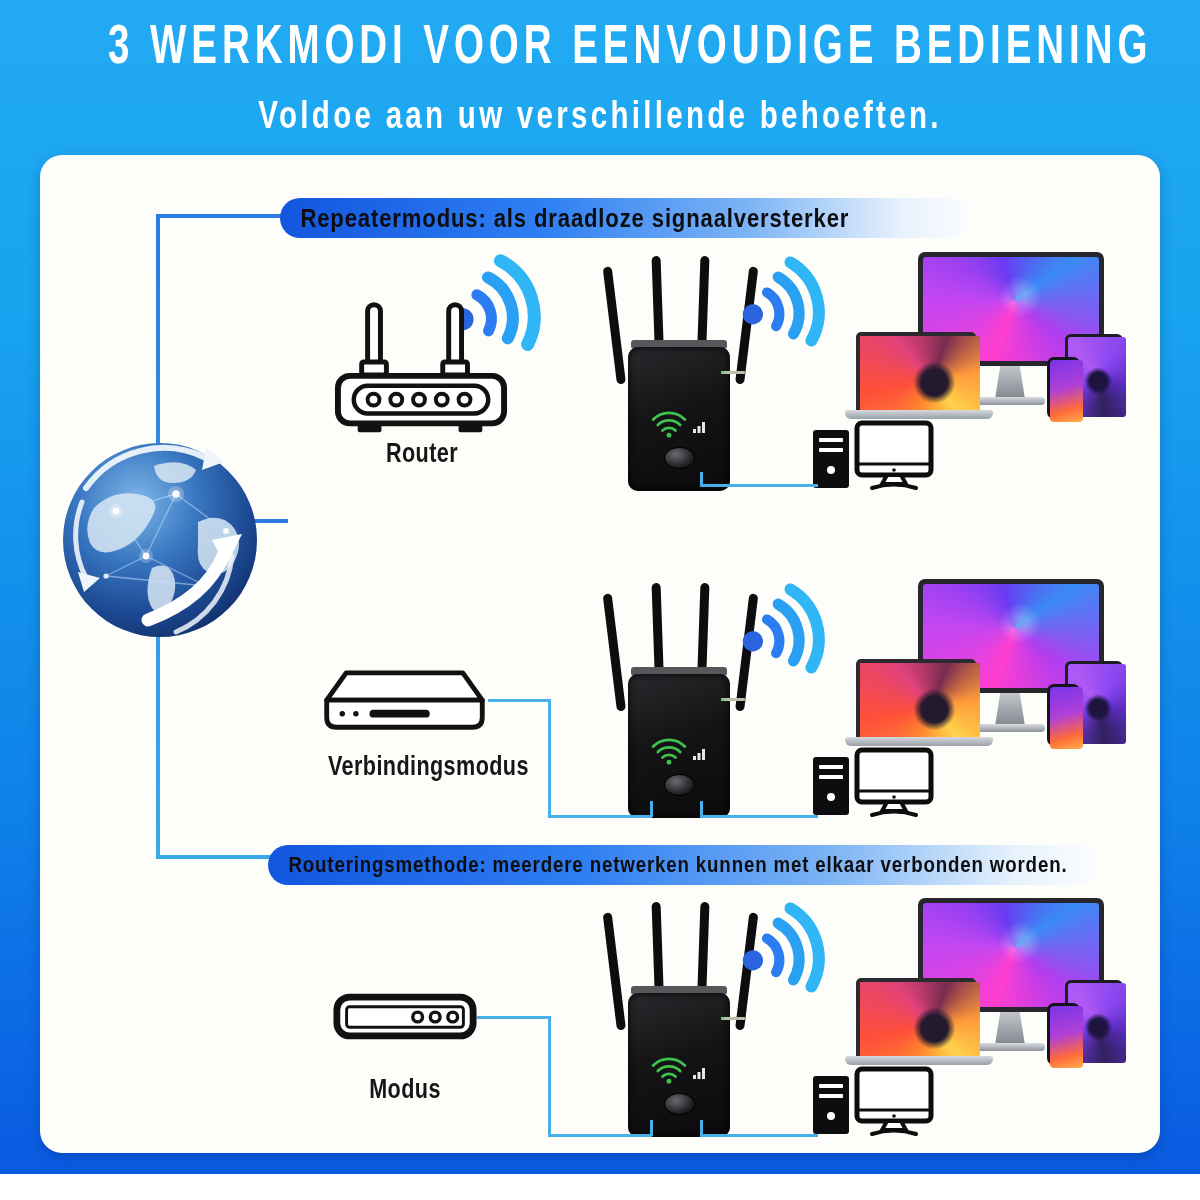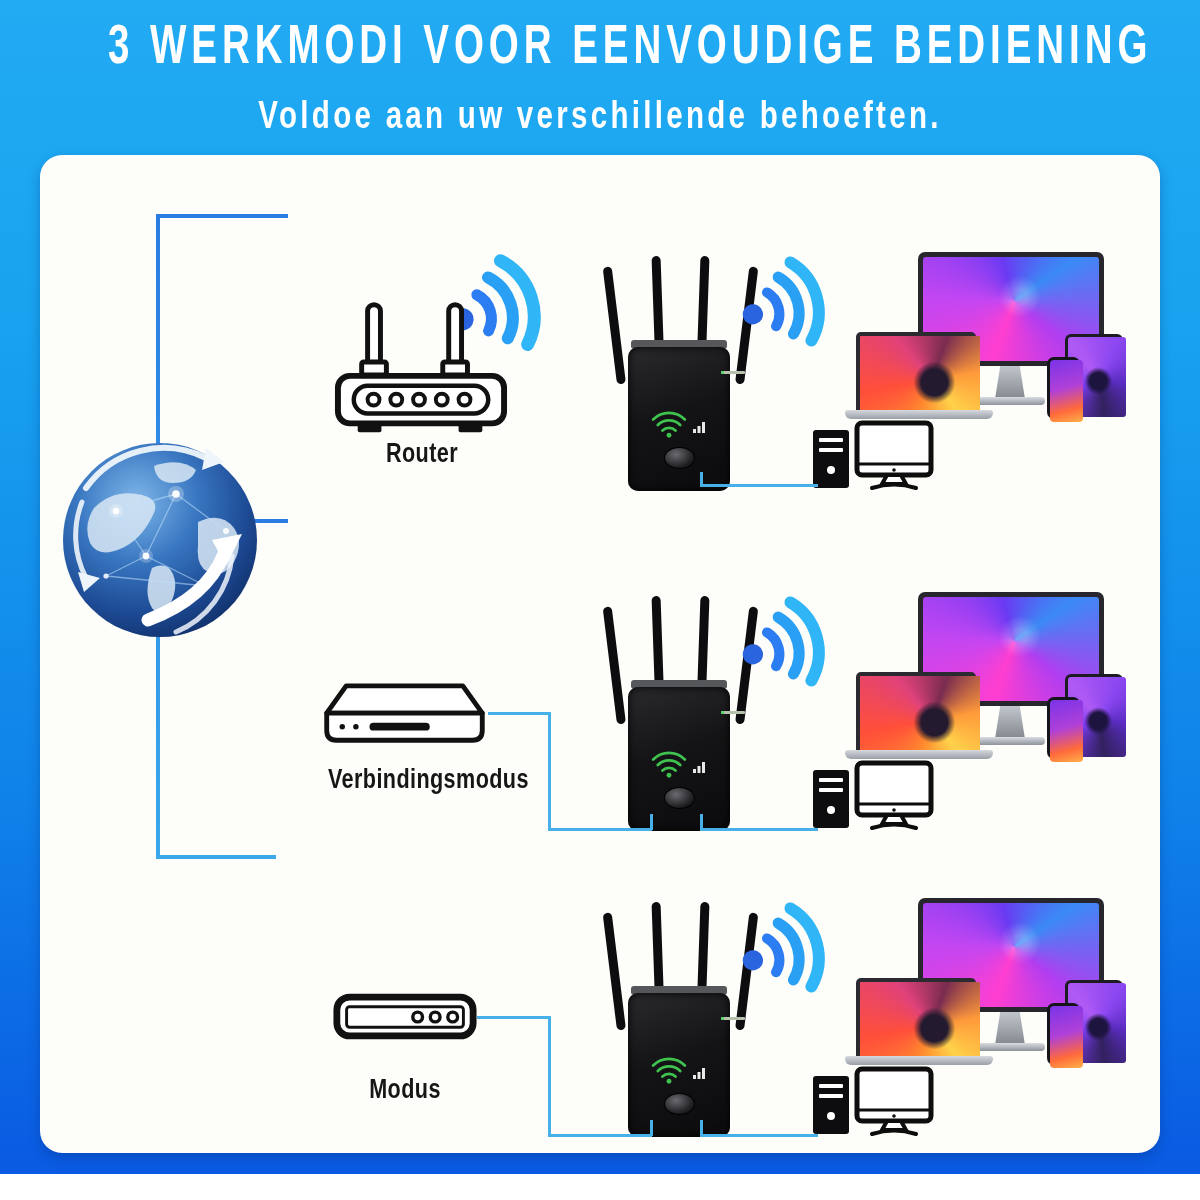--- a/index.html
+++ b/index.html
@@ -25,21 +25,21 @@
   .banner{position:absolute;height:40px;border-radius:20px;z-index:3;display:flex;align-items:center;
     background:linear-gradient(90deg,#1256df 0%,#2f7ff2 38%,#7cb4f5 68%,#e7f2fc 90%,#fbfdff 100%);}
   .b1{left:280px;top:198px;width:690px;}
   .b2{left:280px;top:503px;width:690px;}
   .b3{left:268px;top:845px;width:830px;}
   .btxt{color:#0d0d12;font-weight:800;font-size:26px;letter-spacing:1px;
     transform:scaleX(.85);transform-origin:left center;padding-left:24px;white-space:nowrap;}
   .b3 .btxt{font-size:22px;}
   
   .row{position:absolute;left:0;width:1200px;height:330px;z-index:3;}
-  .row1{top:240px;} .row2{top:580px;} .row3{top:886px;}
+  .row1{top:240px;} .row2{top:567px;} .row3{top:886px;}
   .row *{position:absolute;}
   .srcicon{z-index:3;}
   .src-label{color:#161616;font-weight:700;font-size:27px;letter-spacing:.5px;text-align:center;
     transform:scaleX(.8);white-space:nowrap;}
   .lblR{left:322px;top:198px;width:200px;}
   .lblV{left:304px;top:184px;width:240px;}
   .lblM{left:305px;top:188px;width:200px;}
   
   .wifi{width:100px;height:105px;}
   .w1{left:446px;top:16px;transform:rotate(-18deg);}
@@ -152,20 +152,26 @@
         <path d="M26 66 A92 92 0 0 0 30 142" stroke-width="5" opacity=".9"></path>
         <path d="M176 120 A92 92 0 0 1 120 196" stroke-width="5" opacity=".85"></path>
       </g>
       <polygon points="150,12 168,26 146,34" fill="#eef5fb"></polygon>
       <polygon points="22,136 44,142 28,156" fill="#eef5fb"></polygon>
       <path d="M92 184 Q150 162 168 118" fill="none" stroke="#ffffff" stroke-width="13" stroke-linecap="round"></path>
       <polygon points="156,104 186,98 170,130" fill="#ffffff"></polygon>
     </svg>
   </div>
 
+  <div class="banner b1">
+    <span class="btxt">Repeatermodus: als draadloze signaalversterker</span>
+  </div>
+  <div class="banner b3">
+    <span class="btxt">Routeringsmethode: meerdere netwerken kunnen met elkaar verbonden worden.</span>
+  </div>
 
   <div class="row row1">
     <div class="srcicon" style="left:332px;top:58px;width:178px;height:136px;">
       <svg viewBox="0 0 180 135" width="178" height="135">
         <rect x="36" y="6" width="13" height="62" rx="6.5" fill="#fff" stroke="#111" stroke-width="5"></rect>
         <rect x="30" y="64" width="25" height="13" rx="2" fill="#fff" stroke="#111" stroke-width="5"></rect>
         <rect x="118" y="6" width="13" height="62" rx="6.5" fill="#fff" stroke="#111" stroke-width="5"></rect>
         <rect x="112" y="64" width="25" height="13" rx="2" fill="#fff" stroke="#111" stroke-width="5"></rect>
         <rect x="6" y="78" width="168" height="48" rx="12" fill="#fff" stroke="#111" stroke-width="6"></rect>
         <rect x="22" y="88" width="136" height="28" rx="14" fill="none" stroke="#111" stroke-width="4.5"></rect>

